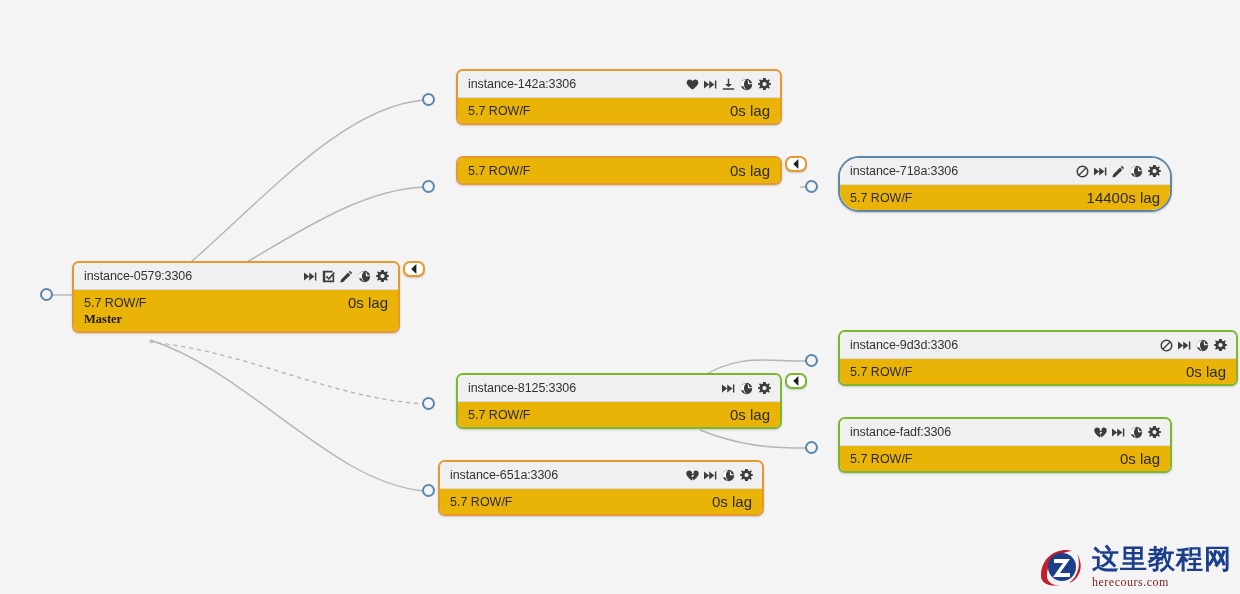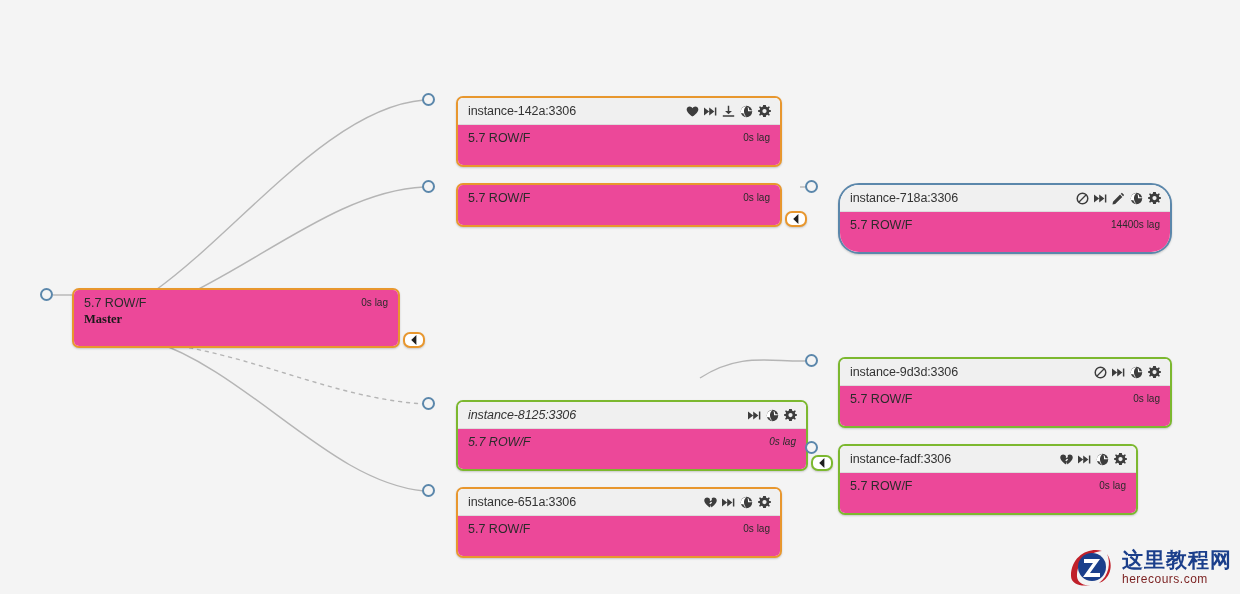--- a/index.html
+++ b/index.html
@@ -19,23 +19,22 @@
     position: absolute;
     left: 0; top: 0;
     width: 1240px; height: 594px;
     pointer-events: none;
   }
 
   
   .node {
     position: absolute;
     display: flex;
-    align-items: flex-end;
+    align-items: flex-start;
     z-index: 5;
-    margin-top: 27px;
   }
   .node-box {
     position: relative;
     border: 2px solid #e8972e;
     border-radius: 7px;
     background: #ffffff;
     box-shadow: 0 1px 2px rgba(0,0,0,0.18);
     overflow: hidden;
   }
   .node.green .node-box { border-color: #7cb82f; }
@@ -61,28 +60,28 @@
     align-items: center;
     gap: 5px;
   }
   .node-icons svg { display: block; }
   .ic { fill: #3d3d3d; }
 
   .node-body {
     display: flex;
     align-items: flex-start;
     justify-content: space-between;
-    background: #ec4899;
-    padding: 5px 10px 19px 10px;
+    background: #eab308;
+    padding: 5px 10px 4px 10px;
     min-height: 24px;
   }
   .node-body.tall { min-height: 41px; }
   .body-left { font-size: 12.5px; color: #2b2b2b; line-height: 16px; }
   .body-left .role { font-weight: bold; color: #1a1a1a; display: block; font-family: Liberation Serif, serif; }
-  .body-right { font-size: 10px; color: #2b2b2b; line-height: 16px; white-space: nowrap; }
+  .body-right { font-size: 15px; color: #2b2b2b; line-height: 16px; white-space: nowrap; }
 
   
   .notch {
     position: absolute;
     left: -11px;
     top: 18px;
     width: 0; height: 0;
     border-top: 11px solid transparent;
     border-bottom: 11px solid transparent;
     border-right: 11px solid #e8972e;
@@ -130,26 +129,27 @@
   #watermark {
     position: absolute;
     right: 8px; bottom: 6px;
     display: flex;
     align-items: center;
     gap: 7px;
     z-index: 9;
   }
   #watermark .wm-text { display: flex; flex-direction: column; line-height: 1; }
   #watermark .wm-cn {
-    font-size: 21px; font-weight: bold; color: #1b3f8b;
+    font-size: 27px; font-weight: bold; color: #1b3f8b;
     letter-spacing: 1px;
+    font-family: Liberation Serif, serif;
   }
   #watermark .wm-en {
     font-size: 12px; color: #7a1f1f; letter-spacing: 0.5px;
-    font-family: Liberation Sans, sans-serif;
+    font-family: Liberation Serif, serif;
     margin-top: 3px;
   }
 </style>
 </head>
 <body>
 
 <div id="canvas">
 
   <svg id="edges" viewBox="0 0 1240 594">
 
@@ -291,37 +291,57 @@
       <div class="node-body">
         <span class="body-left">5.7 ROW/F</span>
         <span class="body-right">14400s lag</span>
       </div>
     </div>
   </div>
 
   <div class="node orange" style="left:72px; top:261px;">
     <div class="node-box" style="width:328px;">
       <div class="notch"></div>
+      <div class="node-head">
+        <span class="node-title">instance-0579:3306</span>
+        <span class="node-icons">
+          <svg width="13" height="13">
+              <use href="#i-fast-forward"></use>
+            </svg>
+          <svg width="13" height="13">
+              <use href="#i-check-square"></use>
+            </svg>
+          <svg width="13" height="13">
+              <use href="#i-pencil"></use>
+            </svg>
+          <svg width="13" height="13">
+              <use href="#i-globe"></use>
+            </svg>
+          <svg width="13" height="13">
+              <use href="#i-gear"></use>
+            </svg>
+        </span>
+      </div>
       <div class="node-body tall">
         <span class="body-left">
           <span>5.7 ROW/F</span>
           <span class="role">Master</span>
         </span>
         <span class="body-right">0s lag</span>
       </div>
     </div>
     <div class="handle">
       <svg width="12" height="12">
           <use href="#i-chevron-left"></use>
         </svg>
     </div>
   </div>
 
   <div class="node green" style="left:838px; top:330px;">
-    <div class="node-box" style="width:334px;">
+    <div class="node-box" style="width:400px;">
       <div class="notch"></div>
       <div class="node-head">
         <span class="node-title">instance-9d3d:3306</span>
         <span class="node-icons">
           <svg width="13" height="13">
               <use href="#i-ban"></use>
             </svg>
           <svg width="13" height="13">
               <use href="#i-fast-forward"></use>
             </svg>
@@ -334,21 +354,21 @@
         </span>
       </div>
       <div class="node-body">
         <span class="body-left">5.7 ROW/F</span>
         <span class="body-right">0s lag</span>
       </div>
     </div>
   </div>
 
   <div class="node green" style="left:456px; top:373px;">
-    <div class="node-box" style="width:352px;font-style:italic;">
+    <div class="node-box" style="width:326px;">
       <div class="notch"></div>
       <div class="node-head">
         <span class="node-title">instance-8125:3306</span>
         <span class="node-icons">
           <svg width="13" height="13">
               <use href="#i-fast-forward"></use>
             </svg>
           <svg width="13" height="13">
               <use href="#i-globe"></use>
             </svg>
@@ -363,21 +383,21 @@
       </div>
     </div>
     <div class="handle">
       <svg width="12" height="12">
           <use href="#i-chevron-left"></use>
         </svg>
     </div>
   </div>
 
   <div class="node green" style="left:838px; top:417px;">
-    <div class="node-box" style="width:300px;">
+    <div class="node-box" style="width:334px;">
       <div class="notch"></div>
       <div class="node-head">
         <span class="node-title">instance-fadf:3306</span>
         <span class="node-icons">
           <svg width="13" height="13">
               <use href="#i-broken-heart"></use>
             </svg>
           <svg width="13" height="13">
               <use href="#i-fast-forward"></use>
             </svg>
@@ -389,21 +409,21 @@
             </svg>
         </span>
       </div>
       <div class="node-body">
         <span class="body-left">5.7 ROW/F</span>
         <span class="body-right">0s lag</span>
       </div>
     </div>
   </div>
 
-  <div class="node orange" style="left:456px; top:460px;">
+  <div class="node orange" style="left:438px; top:460px;">
     <div class="node-box" style="width:326px;">
       <div class="notch"></div>
       <div class="node-head">
         <span class="node-title">instance-651a:3306</span>
         <span class="node-icons">
           <svg width="13" height="13">
               <use href="#i-broken-heart"></use>
             </svg>
           <svg width="13" height="13">
               <use href="#i-fast-forward"></use>

